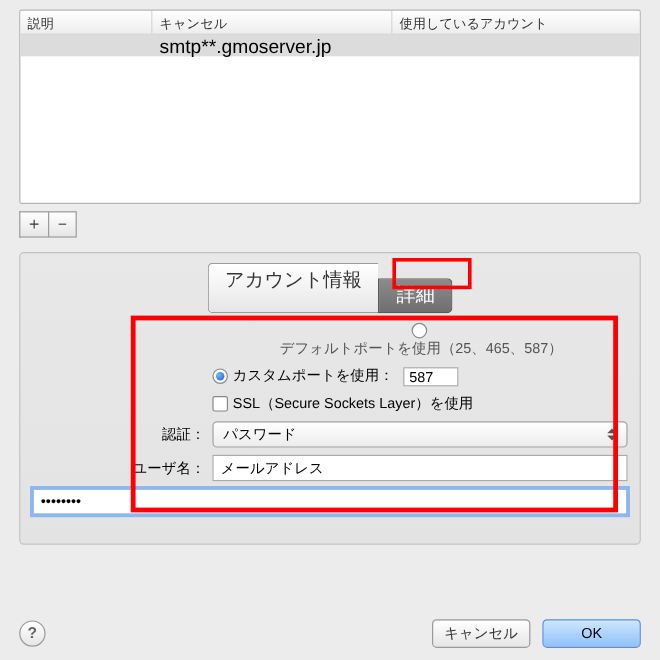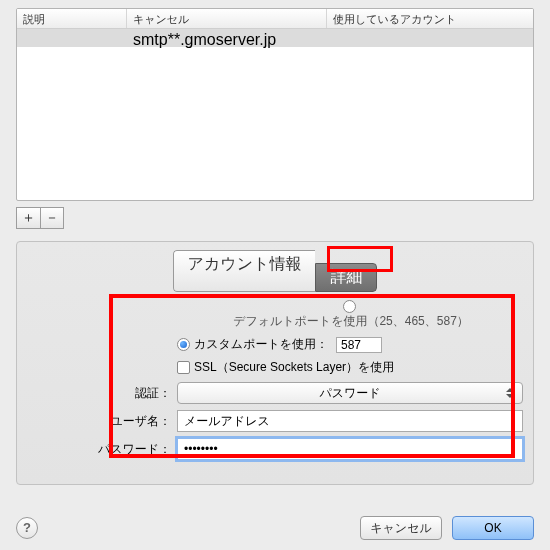--- a/index.html
+++ b/index.html
@@ -11,21 +11,21 @@
     font-size: 12px;
     background: #ececec;
     overflow: hidden;
     position: relative;
   }
   .panel {
     margin: 8px 16px 0 16px;
     background: #fff;
     border: 1px solid #b4b4b4;
     border-radius: 2px;
-    height: 193px;
+    height: 162px;
     overflow: hidden;
   }
   .panel-header {
     display: flex;
     background: linear-gradient(#ffffff,#ededed);
     border-bottom: 1px solid #cfcfcf;
     height: 20px;
     font-size: 11px;
     color: #333;
   }
@@ -122,21 +122,21 @@
   }
   .cbox {
     width:13px;height:13px;border:1px solid #888;background:#fff;display:inline-block;margin-right:4px;vertical-align:middle;border-radius:2px;
   }
   .portfield {
     width:46px;height:16px;border:1px solid #aaa;background:#fff;padding:2px 4px;font-size:12px;margin-left:8px;
   }
   .select {
     flex:1;height:22px;border:1px solid #a5a5a5;border-radius:4px;
     background:linear-gradient(#ffffff,#ececec);
-    padding:2px 8px;font-size:12px;position:relative;text-align:center;
+    padding:2px 8px;font-size:12px;position:relative;
   }
   .select:after{
     content:"";position:absolute;right:8px;top:5px;width:0;height:0;
     border-left:4px solid transparent;border-right:4px solid transparent;border-bottom:4px solid #555;
   }
   .select:before{
     content:"";position:absolute;right:8px;bottom:5px;width:0;height:0;
     border-left:4px solid transparent;border-right:4px solid transparent;border-top:4px solid #555;
   }
   .txt {
@@ -245,21 +245,20 @@
   </div>
 
   <div class="formrow">
     <div class="flabel">ユーザ名：</div>
     <div class="fcontrol">
       <input class="txt" value="メールアドレス" style="">
     </div>
   </div>
 
   <div class="formrow">
-    <div class="flabel">パスワード：</div>
     <div class="fcontrol">
       <input class="txt focus" value="••••••••" style="">
     </div>
   </div>
 
   <div class="red-box"></div>
 </div>
 
 <div class="footer">
   <div class="helpbtn">?</div>

